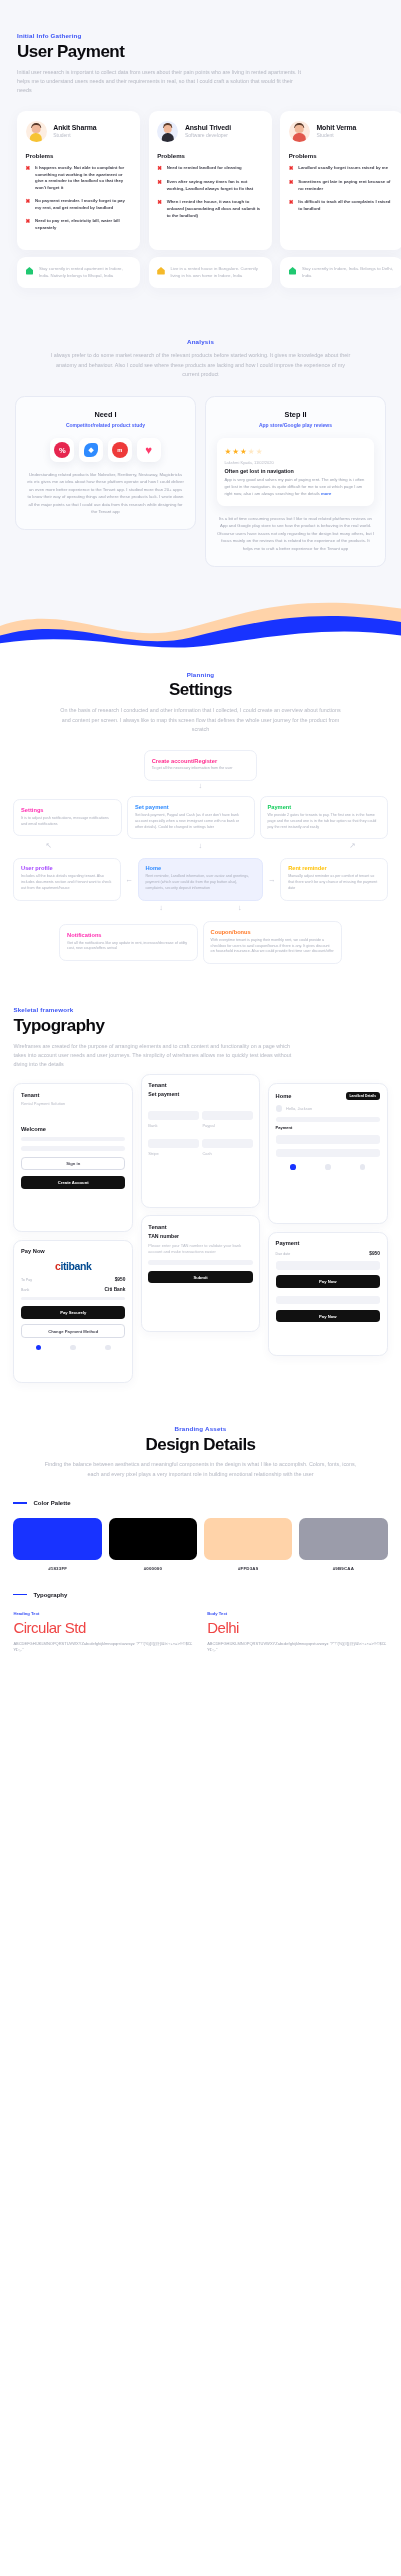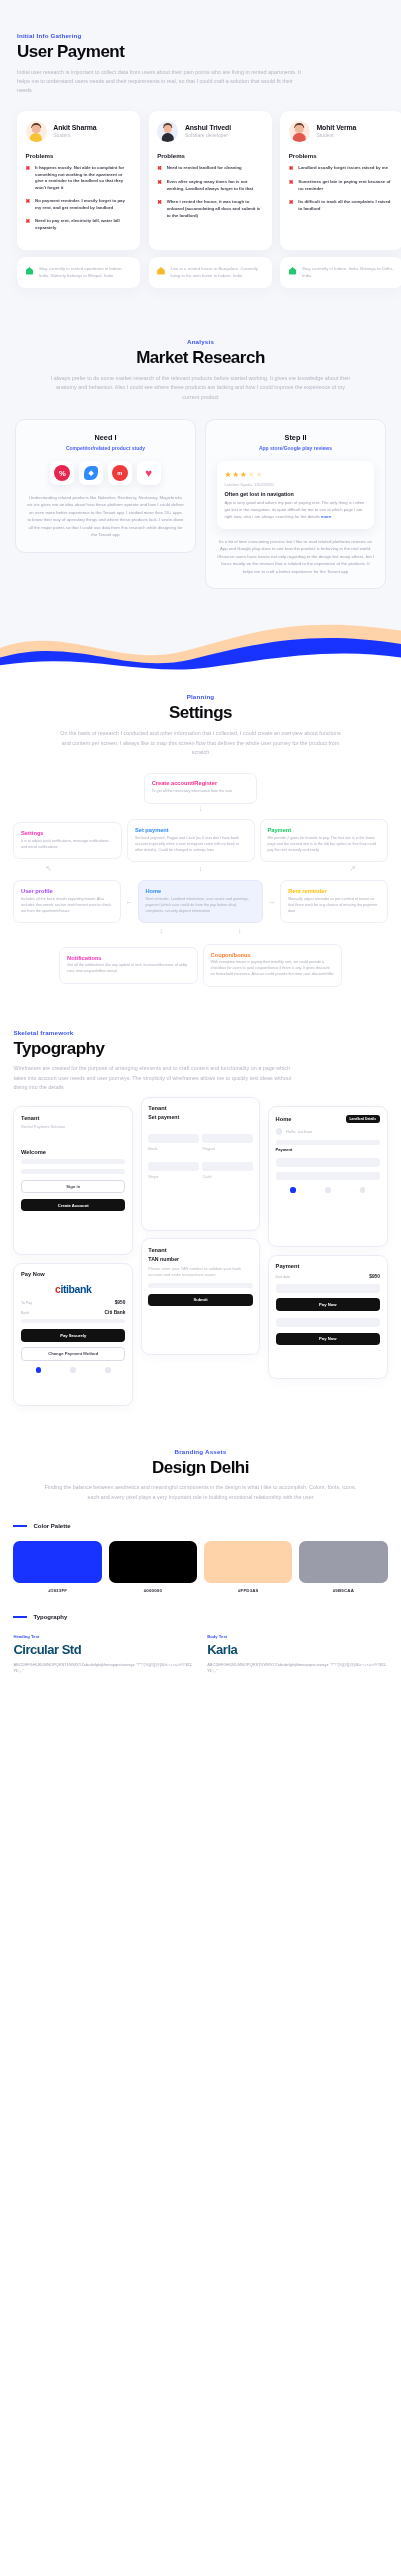--- a/index.html
+++ b/index.html
@@ -136,21 +136,21 @@
   .swatches { display: flex; gap: 6.7px; margin-top: 11.5px; }
   .sw { flex: 1; text-align: center; }
   .sw .chipbox { height: 42px; border-radius: 6.7px; }
   .sw .hexlbl { font-size: 4.4px; font-weight: 700; color: #2b2b36; margin-top: 5.7px; letter-spacing: 0.2px; }
   .rule { display: flex; align-items: center; gap: 6.7px; margin-top: 21px; }
   .rule .bar { width: 13.4px; height: 1.9px; background: #1833ff; flex: 0 0 13.4px; }
   .rule .lbl { font-size: 6px; font-weight: 700; color: #15151d; }
   .typo { display: flex; gap: 13.4px; margin-top: 13.4px; }
   .typo-col { flex: 1; }
   .typo-eyebrow { font-size: 4.2px; color: #3a53f5; font-weight: 800; }
-  .typo-name { font-size: 13px; font-weight: 700; letter-spacing: -0.5px; color: #0c4a6e; margin-top: 2.9px; }
+  .typo-name { font-size: 15px; font-weight: 400; letter-spacing: -0.5px; color: #ef4444; margin-top: 2.9px; }
   .typo-glyphs { font-size: 4px; line-height: 1.7; color: #9ea2b0; margin-top: 4.8px; word-break: break-word; }
 </style>
 </head>
 <body>
 
 <div class="page">
 
   <section class="sec user-research">
     <div class="eyebrow">Initial Info Gathering</div>
     <div class="h1">User Payment</div>
@@ -251,21 +251,20 @@
       </div>
       <div class="loc">
         <span class="home-ico g"></span>
         <span class="loc-text">Stay currently in Indore, India. Belongs to Delhi, India</span>
       </div>
     </div>
   </section>
 
   <section class="sec market">
     <div class="eyebrow center">Analysis</div>
-    <div class="h1 center">Market Research</div>
     <div class="lede center" style="padding:0 32px">I always prefer to do some market research of the relevant products before started working. It gives me knowledge about their anatomy and behaviour. Also I could see where these products are lacking and how I could improve the experience of my current product</div>
 
     <div class="steps">
 
       <div class="step">
         <div class="step-t">Need I</div>
         <div class="step-s">Competitor/related product study</div>
         <div class="logo-grid">
           <div class="logo">
               <span class="lg-circ" style="background:#e6264f">%</span>
@@ -479,21 +478,21 @@
           <div class="btn-dark">Pay Now</div>
           <div class="skel lg" style="margin-top:7.6px"></div>
           <div class="btn-dark">Pay Now</div>
         </div>
       </div>
     </div>
   </section>
 
   <section class="sec dsys">
     <div class="eyebrow center">Branding Assets</div>
-    <div class="h1 center">Design Delhi</div>
+    <div class="h1 center">Design Details</div>
     <div class="lede center" style="padding:0 27px">Finding the balance between aesthetics and meaningful components in the design is what I like to accomplish. Colors, fonts, icons, each and every pixel plays a very important role in building emotional relationship with the user</div>
 
     <div class="rule">
       <span class="bar"></span>
       <span class="lbl">Color Palette</span>
     </div>
     <div class="swatches">
       <div class="sw">
         <div class="chipbox" style="background:#1833FF"></div>
         <div class="hexlbl">#1833FF</div>
@@ -517,20 +516,20 @@
       <span class="lbl">Typography</span>
     </div>
     <div class="typo">
       <div class="typo-col">
         <div class="typo-eyebrow">Heading Text</div>
         <div class="typo-name">Circular Std</div>
         <div class="typo-glyphs">ABCDEFGHIJKLMNOPQRSTUVWXYZabcdefghijklmnopqrstuvwxyz '?'"!"(%)[#]{@}/&amp;\&lt;÷+×=&gt;®©$€£¥¢:;,."</div>
       </div>
       <div class="typo-col">
         <div class="typo-eyebrow">Body Text</div>
-        <div class="typo-name">Karla</div>
+        <div class="typo-name">Delhi</div>
         <div class="typo-glyphs">ABCDEFGHIJKLMNOPQRSTUVWXYZabcdefghijklmnopqrstuvwxyz '?'"!"(%)[#]{@}/&amp;\&lt;÷+×=&gt;®©$€£¥¢:;,."</div>
       </div>
     </div>
   </section>
 
 </div>
 
 
 </body></html>

